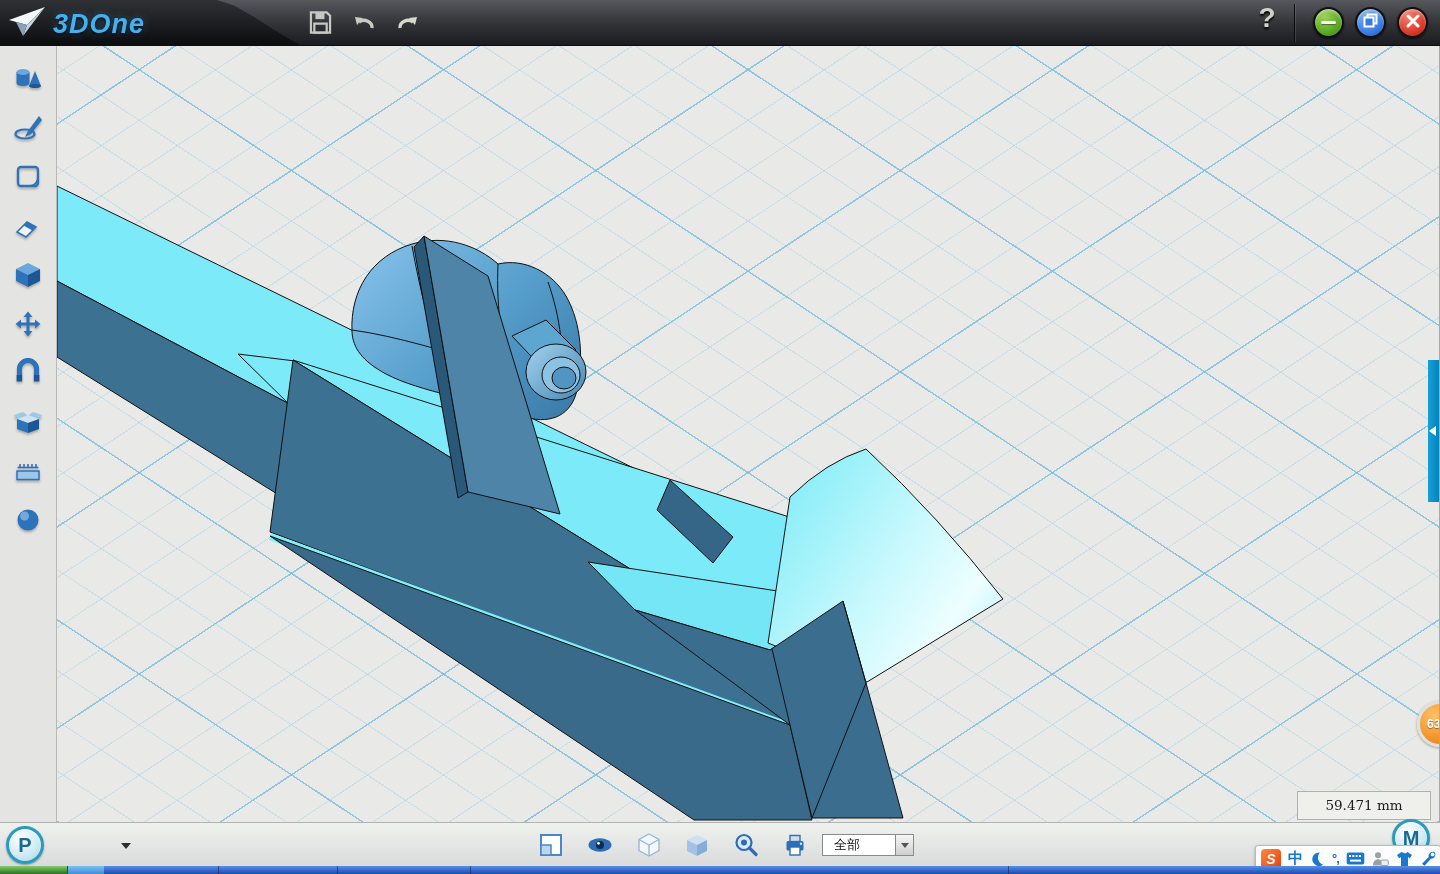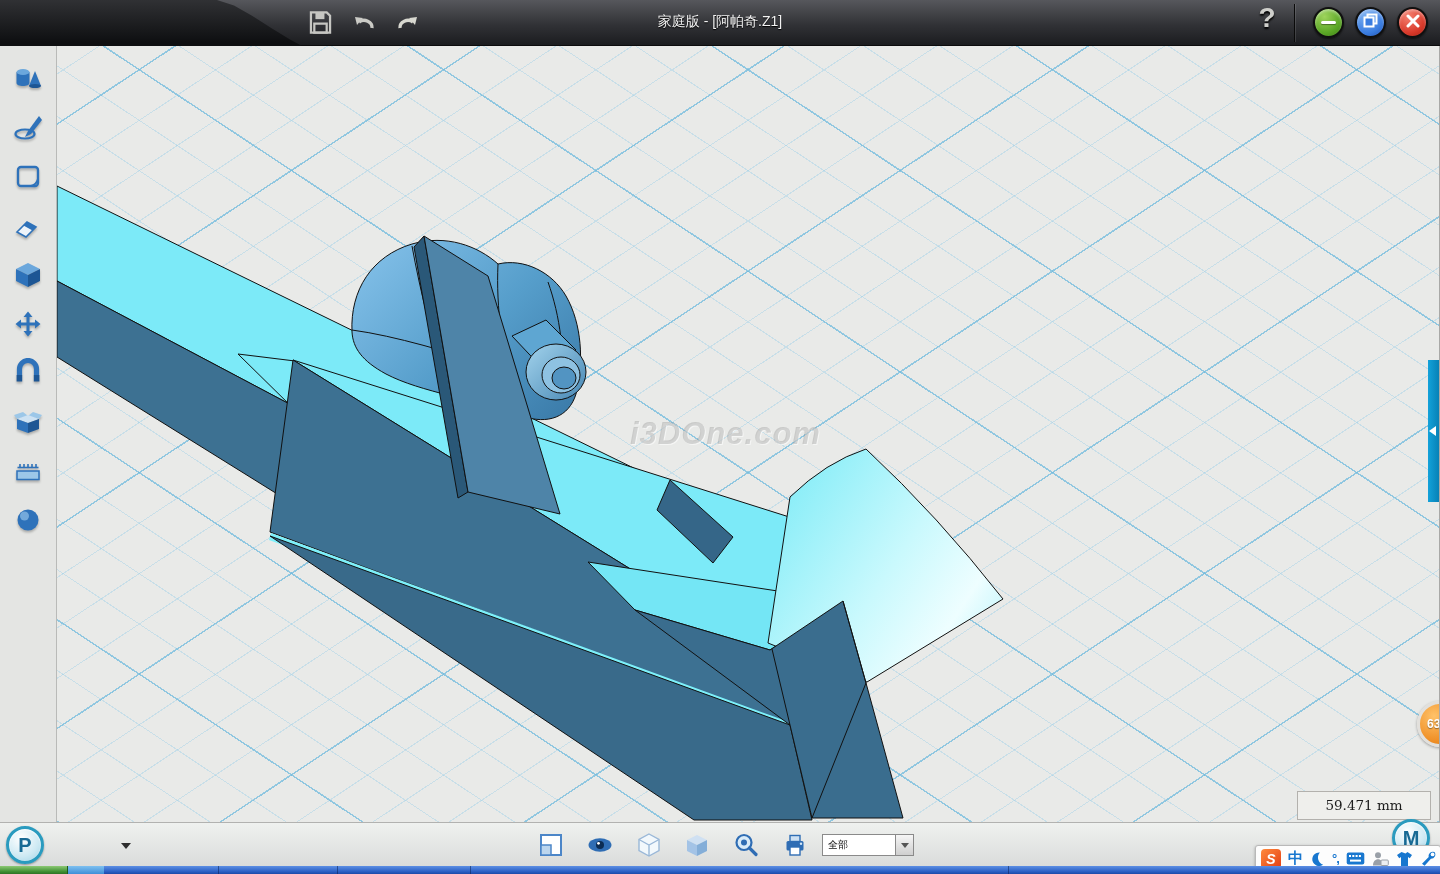--- a/index.html
+++ b/index.html
@@ -70,21 +70,21 @@
     background:linear-gradient(#eff1ef,#dadcdb); border-top:1px solid #b2b2b0; }
   .round-pm { position:absolute; width:38px; height:38px; border-radius:50%;
     background:radial-gradient(circle at 38% 30%, #ffffff, #cde9f3 60%, #9fd2e6);
     border:3px solid #2a9bbf; box-shadow:0 1px 2px rgba(0,0,0,.35), inset 0 1px 2px #fff;
     text-align:center; line-height:33px; font-size:20px; font-weight:bold; color:#186a94; cursor:pointer; }
   #pm-caret { position:absolute; left:121px; top:20px; width:0; height:0; cursor:pointer;
     border-left:5px solid transparent; border-right:5px solid transparent; border-top:6px solid #2e2e2e; }
   .bicon { position:absolute; top:9px; width:26px; height:26px; cursor:pointer; }
   #filter-dd { position:absolute; left:822px; top:11px; height:22px; display:flex; cursor:pointer; }
   #filter-field { width:74px; height:22px; background:#fff; border:1px solid #8a8a8a;
-    font-size:10px; line-height:20px; padding-left:5px; color:#111; }
+    font-size:13px; line-height:20px; padding-left:11px; color:#111; }
   #filter-btn { width:18px; height:22px; background:linear-gradient(#f6f6f6,#cfcfcf);
     border:1px solid #8a8a8a; border-left:none; display:flex; align-items:center; justify-content:center; }
   #filter-btn i { width:0; height:0; border-left:4px solid transparent; border-right:4px solid transparent;
     border-top:5px solid #555; }
 
   
   #ime-bar { position:absolute; left:1255px; top:845px; width:186px; height:27px; z-index:6;
     background:#fdfdfd; border:1px solid #b9b9b9; border-radius:3px;
     box-shadow:0 1px 3px rgba(0,0,0,.3); display:flex; align-items:center; gap:7px; padding:0 5px; }
   #sogou-logo { width:20px; height:20px; border-radius:4px; flex:0 0 auto;
@@ -98,20 +98,31 @@
   #tb-blue { flex:1; height:8px; background:linear-gradient(#5c8fe4,#2a5fc4 70%,#1c4aa8); position:relative; }
   .tb-sep { position:absolute; top:0; width:1px; height:8px; background:rgba(10,35,90,.55); }
 </style>
 </head>
 <body>
 
 <div id="app">
 
   <div id="titlebar">
     <div id="logo-swoosh"></div>
+    <div class="logo">
+      <span>
+        <svg width="40" height="36" viewBox="0 0 40 36">
+          <polygon points="1,16 37,3 19,21" fill="#f3f7fb"></polygon>
+          <polygon points="19,21 37,3 15,32" fill="#c7d4e0"></polygon>
+          <polygon points="8,18 15,32 19,21" fill="#8ba2b6"></polygon>
+          <polygon points="1,16 19,21 12,24" fill="#5e7florence" fill-opacity="0"></polygon>
+        </svg>
+      </span>
+      <span class="logo-text">3DOne</span>
+    </div>
     <div class="quick-icons">
       <span class="qicon">
         <svg width="27" height="27" viewBox="0 0 24 24">
           <path d="M3.5 3h14l3 3v15h-17z" fill="none" stroke="#c6c6c2" stroke-width="2"></path>
           <rect x="7.5" y="3" width="8" height="6" fill="#c6c6c2"></rect>
           <rect x="6.5" y="13" width="11" height="8" fill="none" stroke="#c6c6c2" stroke-width="2"></rect>
         </svg>
       </span>
       <span class="qicon">
         <svg width="28" height="28" viewBox="0 0 28 28">
@@ -119,21 +130,20 @@
           <polygon points="5,9 13,10 7,17" fill="#cbcbc6"></polygon>
         </svg>
       </span>
       <span class="qicon">
         <svg width="28" height="28" viewBox="0 0 28 28">
           <path d="M6 20a8 7 0 0 1 13-6" fill="none" stroke="#d8d8d0" stroke-width="3.4"></path>
           <polygon points="23,9 15,10 21,17" fill="#d8d8d0"></polygon>
         </svg>
       </span>
     </div>
-    <div id="win-title">家庭版 - [阿帕奇.Z1]</div>
     <div id="help-btn">?</div>
     <div id="tb-divider"></div>
     <div class="winbtns">
       <div class="wbtn green">
         <span class="minus-glyph"></span>
       </div>
       <div class="wbtn blue">
         <span>
           <svg width="15" height="15" viewBox="0 0 15 15">
             <rect x="4.5" y="1.5" width="9" height="9" fill="none" stroke="#fff" stroke-width="2"></rect>
@@ -214,21 +224,20 @@
     </div>
     <div class="ltool">
       <svg width="30" height="30" viewBox="0 0 30 30">
         <circle cx="15" cy="15" r="10.5" fill="#2e72ba"></circle>
         <circle cx="11.5" cy="11" r="4.5" fill="#7fb3e0" opacity="0.85"></circle>
       </svg>
     </div>
   </div>
 
   <div id="canvas">
-    <div id="watermark">i3DOne.com</div>
 
     <svg id="model-svg" width="1383" height="776" viewBox="57 46 1383 776">
       <defs>
         <linearGradient id="wg" gradientUnits="userSpaceOnUse" x1="768" y1="490" x2="1010" y2="650">
           <stop offset="0" stop-color="#82ecf7"></stop>
             <stop offset="0.5" stop-color="#c9f9fd"></stop>
           <stop offset="0.78" stop-color="#eefeff"></stop>
             <stop offset="1" stop-color="#b5f2fa"></stop>
         </linearGradient>
         <linearGradient id="cg" gradientUnits="userSpaceOnUse" x1="380" y1="250" x2="560" y2="430">

